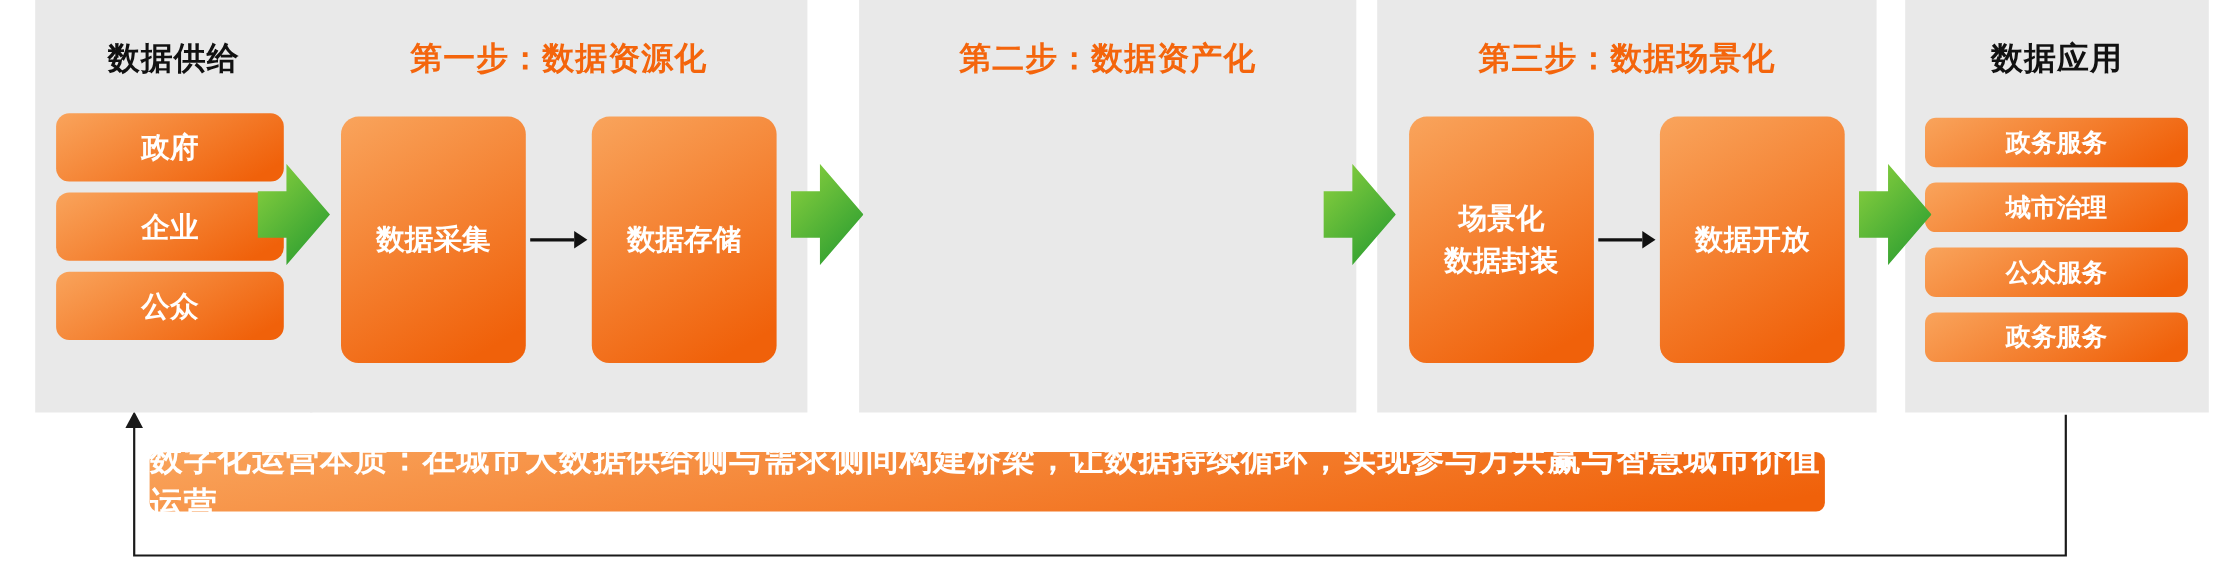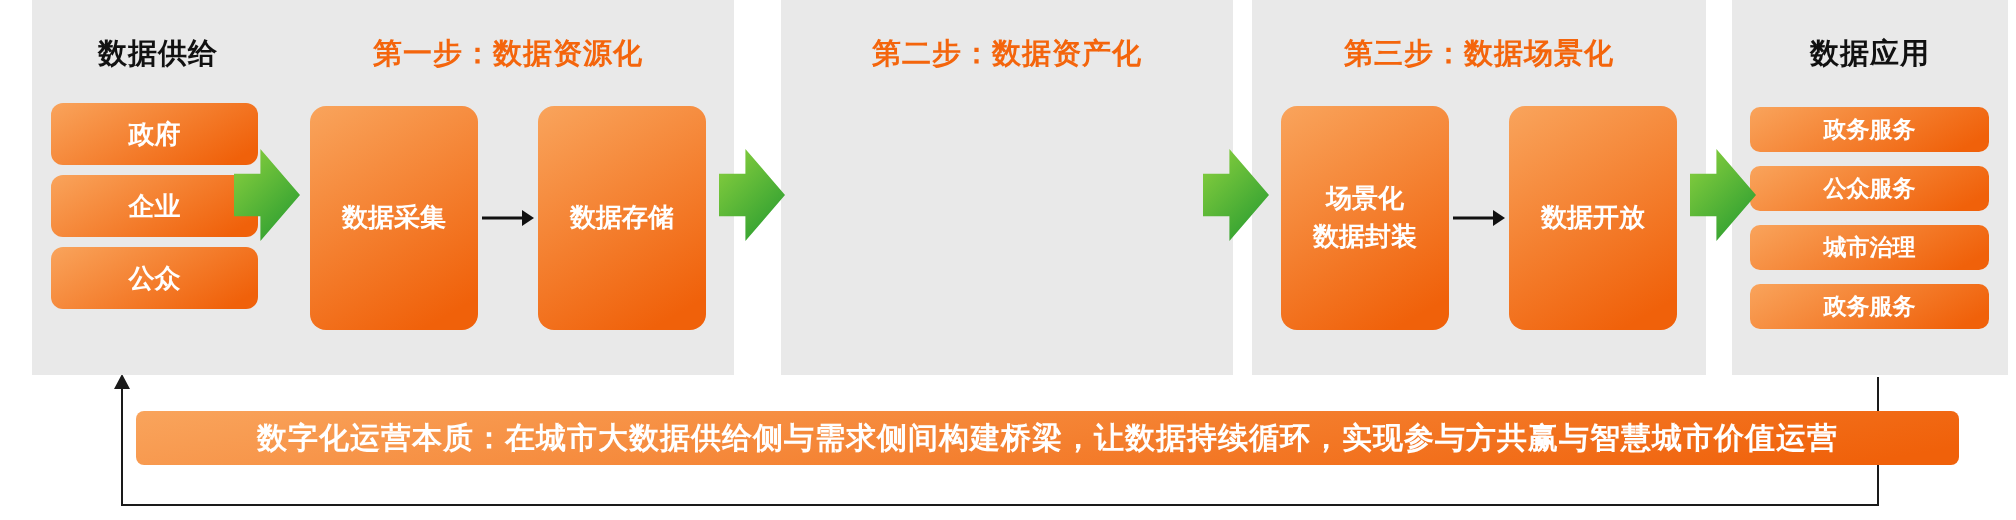--- a/index.html
+++ b/index.html
@@ -51,21 +51,21 @@
   }
   .connector { flex:0 0 auto; margin:0 2px; }
 
   .flow-arrow {
     position:absolute; top:149px; width:66px; height:92px; z-index:3;
     background:linear-gradient(135deg,var(--green-start,#8ed23f) 0%,var(--green-end,#21982f) 100%);
     clip-path:polygon(0 27%, 40% 27%, 40% 0, 100% 50%, 40% 100%, 40% 73%, 0 73%);
   }
 
   .banner {
-    position:absolute; left:136px; top:411px; width:1823px; height:54px;
+    position:absolute; left:136px; top:411px; width:1523px; height:54px;
     border-radius:8px; z-index:3;
     background:linear-gradient(170deg,var(--orange-start,#f9a45c) 0%,var(--orange-end,#f0610a) 95%);
     display:flex; align-items:center; justify-content:center;
     color:#ffffff; font-size:30px; font-weight:bold;
     letter-spacing:1px;
   }
 
   .loop { position:absolute; left:0; top:0; z-index:1; }
 </style>
 </head>
@@ -121,22 +121,22 @@
       <div class="bigbox">数据开放</div>
     </div>
   </section>
 
   <div class="flow-arrow" style="left:1690px;"></div>
 
   <section class="panel" style="left:1732px; width:276px;">
     <h2 class="panel-title dark">数据应用</h2>
     <div class="stack small">
       <div class="pill">政务服务</div>
+      <div class="pill">城市治理</div>
       <div class="pill">公众服务</div>
-      <div class="pill">城市治理</div>
       <div class="pill">政务服务</div>
     </div>
   </section>
 
   <div class="banner">
     <span>数字化运营本质：在城市大数据供给侧与需求侧间构建桥梁，让数据持续循环，实现参与方共赢与智慧城市价值运营</span>
   </div>
 
 </div>
 

